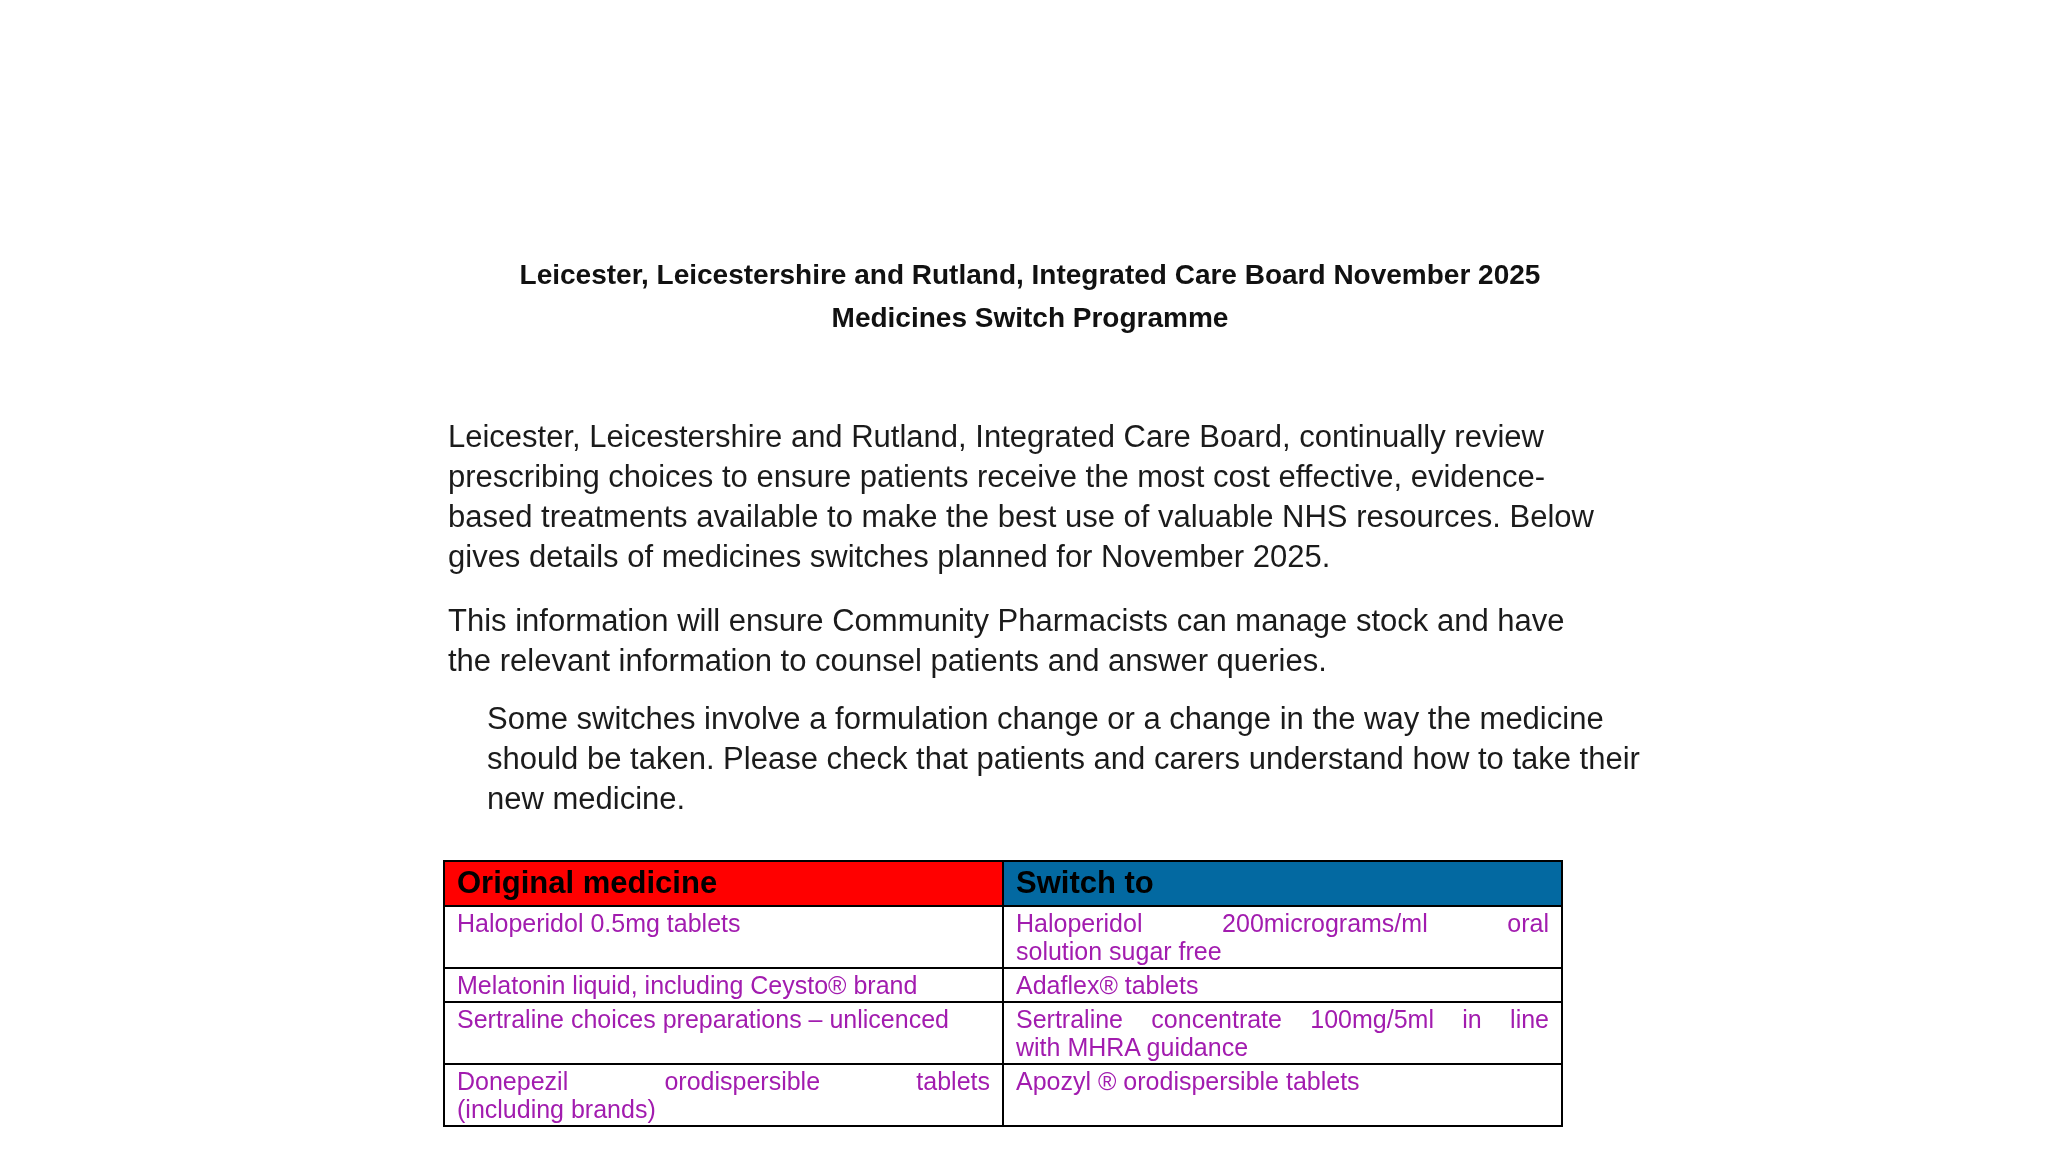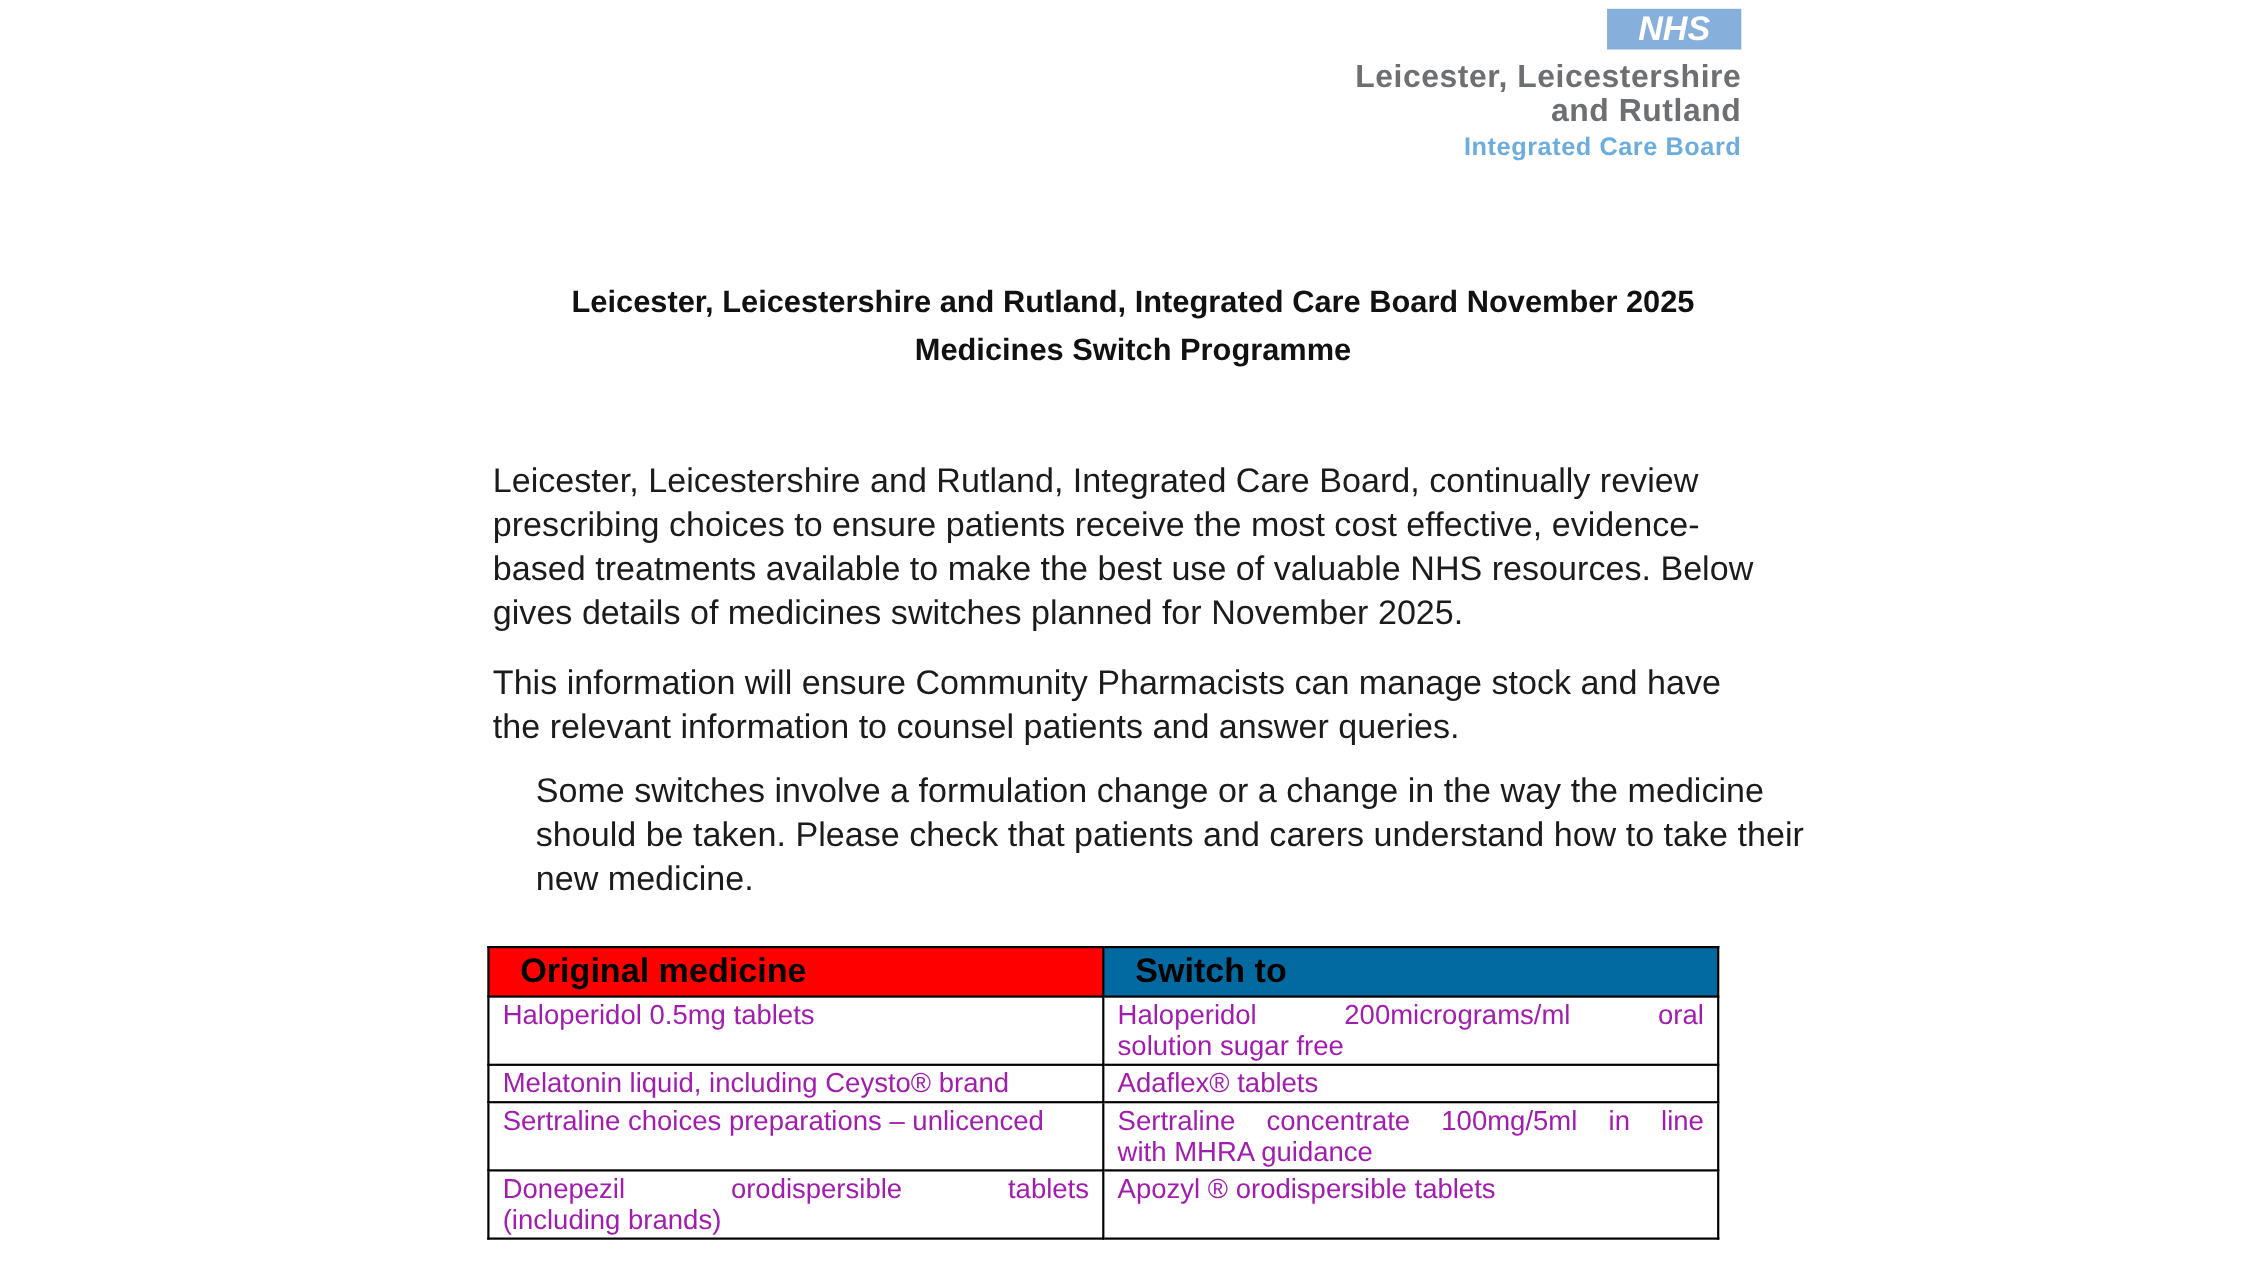--- a/index.html
+++ b/index.html
@@ -90,21 +90,21 @@
   table.switch th, table.switch td{
     border:2px solid #000000;
   }
   table.switch th{
     height:41px;
     font-size:31px;
     font-weight:bold;
     color:#000000;
     text-align:left;
     vertical-align:middle;
-    padding:0 12px 2px 28px;
+    padding:0 12px 2px 12px;
   }
   table.switch td{
     font-size:25px;
     line-height:28px;
     color:#a21caf;
     vertical-align:top;
     padding:2px 12px 2px 12px;
   }
   tbody tr:nth-child(1){height:60px;}
   tbody tr:nth-child(2){height:29px;}
@@ -114,28 +114,20 @@
   .cline.stretch{
     text-align:justify;
     text-align-last:justify;
   }
 </style>
 </head>
 <body>
 
 <div class="canvas">
 
-  <div class="logo">
-    <div class="nhs-box">
-      <span>NHS</span>
-    </div>
-    <div class="org-line">Leicester, Leicestershire</div>
-    <div class="org-line">and Rutland</div>
-    <div class="org-sub">Integrated Care Board</div>
-  </div>
 
   <div class="doc-title">Leicester, Leicestershire and Rutland, Integrated Care Board November 2025
 Medicines Switch Programme</div>
 
   <div class="para p1">Leicester, Leicestershire and Rutland, Integrated Care Board, continually review
 prescribing choices to ensure patients receive the most cost effective, evidence-
 based treatments available to make the best use of valuable NHS resources. Below
 gives details of medicines switches planned for November 2025.</div>
   <div class="para p2">This information will ensure Community Pharmacists can manage stock and have
 the relevant information to counsel patients and answer queries.</div>

